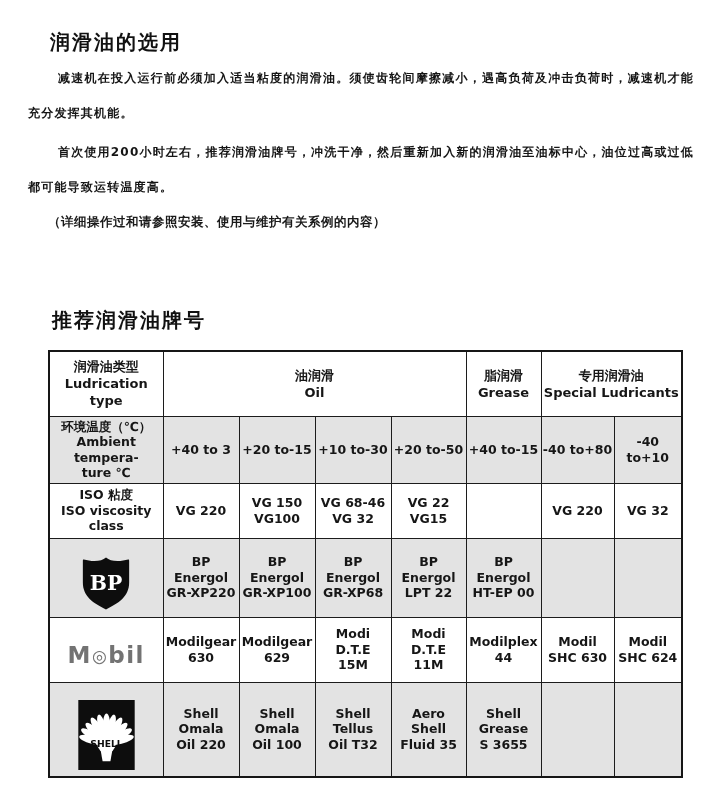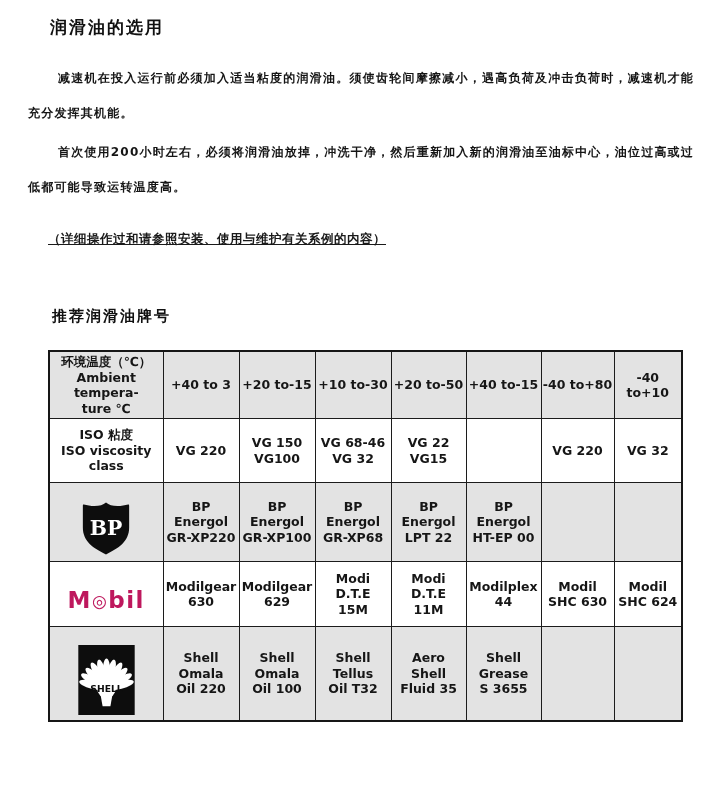--- a/index.html
+++ b/index.html
@@ -4,96 +4,105 @@
 <style>
   * { margin:0; padding:0; box-sizing:border-box; }
   html,body { background:#ffffff; }
   body {
     width:710px; height:794px; position:relative;
     font-family:"DejaVu Sans", sans-serif;
     color:#111111;
     overflow:hidden;
   }
   .page-title {
-    position:absolute; left:50px; top:16px;
-    font-size:17px; font-weight:bold; letter-spacing:2px;
+    position:absolute; left:50px; top:29px;
+    font-size:20px; font-weight:bold; letter-spacing:2px;
   }
   .para {
     position:absolute; left:28px; right:16px;
     font-size:12px; font-weight:bold; line-height:35px;
     letter-spacing:1.2px; text-align:justify;
     text-indent:30px; color:#151515;
   }
   .para-1 { top:61px; }
   .para-2 { top:135px; }
   .note {
-    position:absolute; left:48px; top:231px;
+    position:absolute; left:48px; top:214px;
     font-size:12.5px; font-weight:bold; letter-spacing:0.5px;
     color:#1a1a1a;
-    text-decoration:underline;
   }
   .table-title {
     position:absolute; left:52px; top:307px;
-    font-size:15px; font-weight:bold; letter-spacing:2px;
+    font-size:20px; font-weight:bold; letter-spacing:2px;
   }
   table.lub {
     position:absolute; left:48px; top:350px;
     width:633px; table-layout:fixed;
     border-collapse:collapse;
     background:#ffffff;
     border:2.5px solid #161616;
   }
   table.lub td {
     border:1.5px solid #1c1c1c;
     text-align:center; vertical-align:middle;
     font-weight:bold; font-size:12.5px; line-height:15.5px;
     white-space:pre-line; color:#161616;
     padding:2px 1px;
   }
   tr.r-head td { font-size:13px; line-height:17px; }
   tr.r-gray td { background:#e3e3e3;margin-left:39px; }
   tr.rh-head  { height:65px; }
   tr.rh-temp  { height:67px; }
-  tr.rh-iso   { height:64px; }
+  tr.rh-iso   { height:55px; }
   tr.rh-bp    { height:70px; }
   tr.rh-mobil { height:65px; }
   tr.rh-shell { height:70px; }
   .mobil-logo {
     font-size:23px; font-weight:bold; letter-spacing:1.5px;
-    color:#be185d; white-space:nowrap;
+    color:#737373; white-space:nowrap;
   }
   .mobil-logo .o-ring {
     font-size:17px; font-weight:normal; letter-spacing:1.5px;
     position:relative; top:-1px;
   }
   .logo-box { display:inline-block; line-height:0;text-align:center; }
 </style>
 </head>
 <body>
 
 <div class="page-title">润滑油的选用</div>
 
 <div class="para para-1">减速机在投入运行前必须加入适当粘度的润滑油。须使齿轮间摩擦减小，遇高负荷及冲击负荷时，减速机才能充分发挥其机能。</div>
-<div class="para para-2">首次使用200小时左右，必须将润滑油放掉，冲洗干净，然后重新加入新的润滑油至油标中心，油位过高或过低都可能导致运转温度高。</div>
+<div class="para para-2">首次使用200小时左右，推荐润滑油牌号，冲洗干净，然后重新加入新的润滑油至油标中心，油位过高或过低都可能导致运转温度高。</div>
 <div class="note">（详细操作过和请参照安装、使用与维护有关系例的内容）</div>
 
 <div class="table-title">推荐润滑油牌号</div>
 
 <table class="lub">
   <colgroup>
     <col style="width:114px">
       <col style="width:76px">
       <col style="width:76px">
       <col style="width:76px">
     <col style="width:75px">
       <col style="width:75px">
       <col style="width:73px">
       <col style="width:68px">
   </colgroup>
   <tbody>
+      <tr class="r-head rh-head">
+    <td>润滑油类型
+Ludrication type</td>
+    <td colspan="4">油润滑
+Oil</td>
+    <td>脂润滑
+Grease</td>
+    <td colspan="2">专用润滑油
+Special Ludricants</td>
+  </tr>
 
   <tr class="r-gray rh-temp">
     <td>环境温度（℃）
 Ambient tempera-
 ture ℃</td>
     <td>+40 to 3</td>
     <td>+20 to-15</td>
     <td>+10 to-30</td>
     <td>+20 to-50</td>
     <td>+40 to-15</td>

